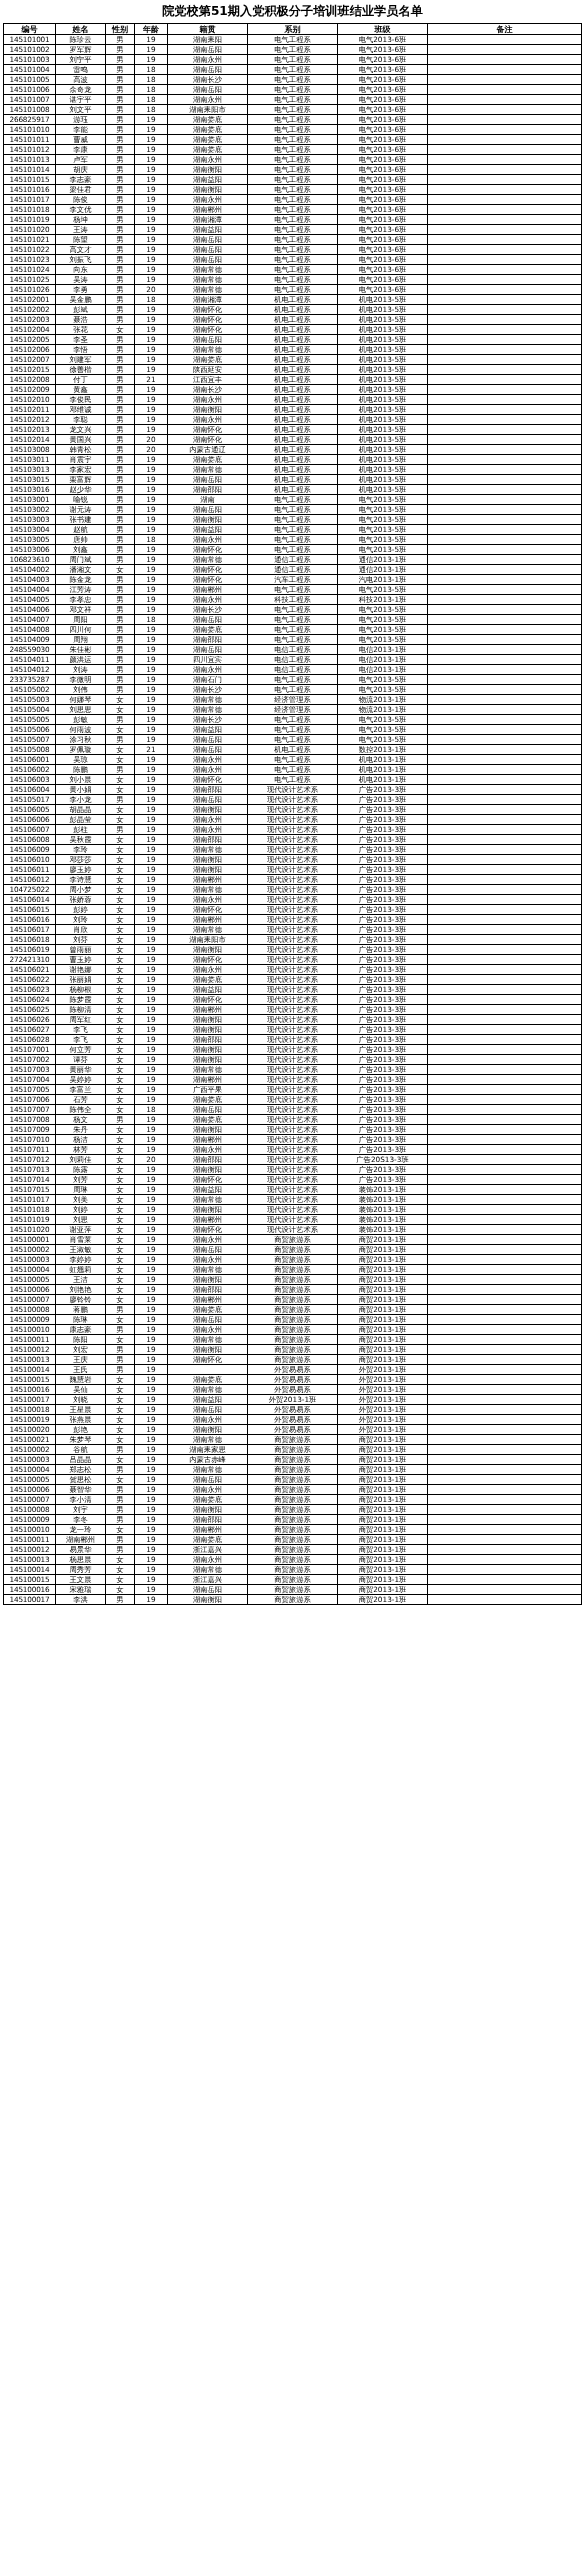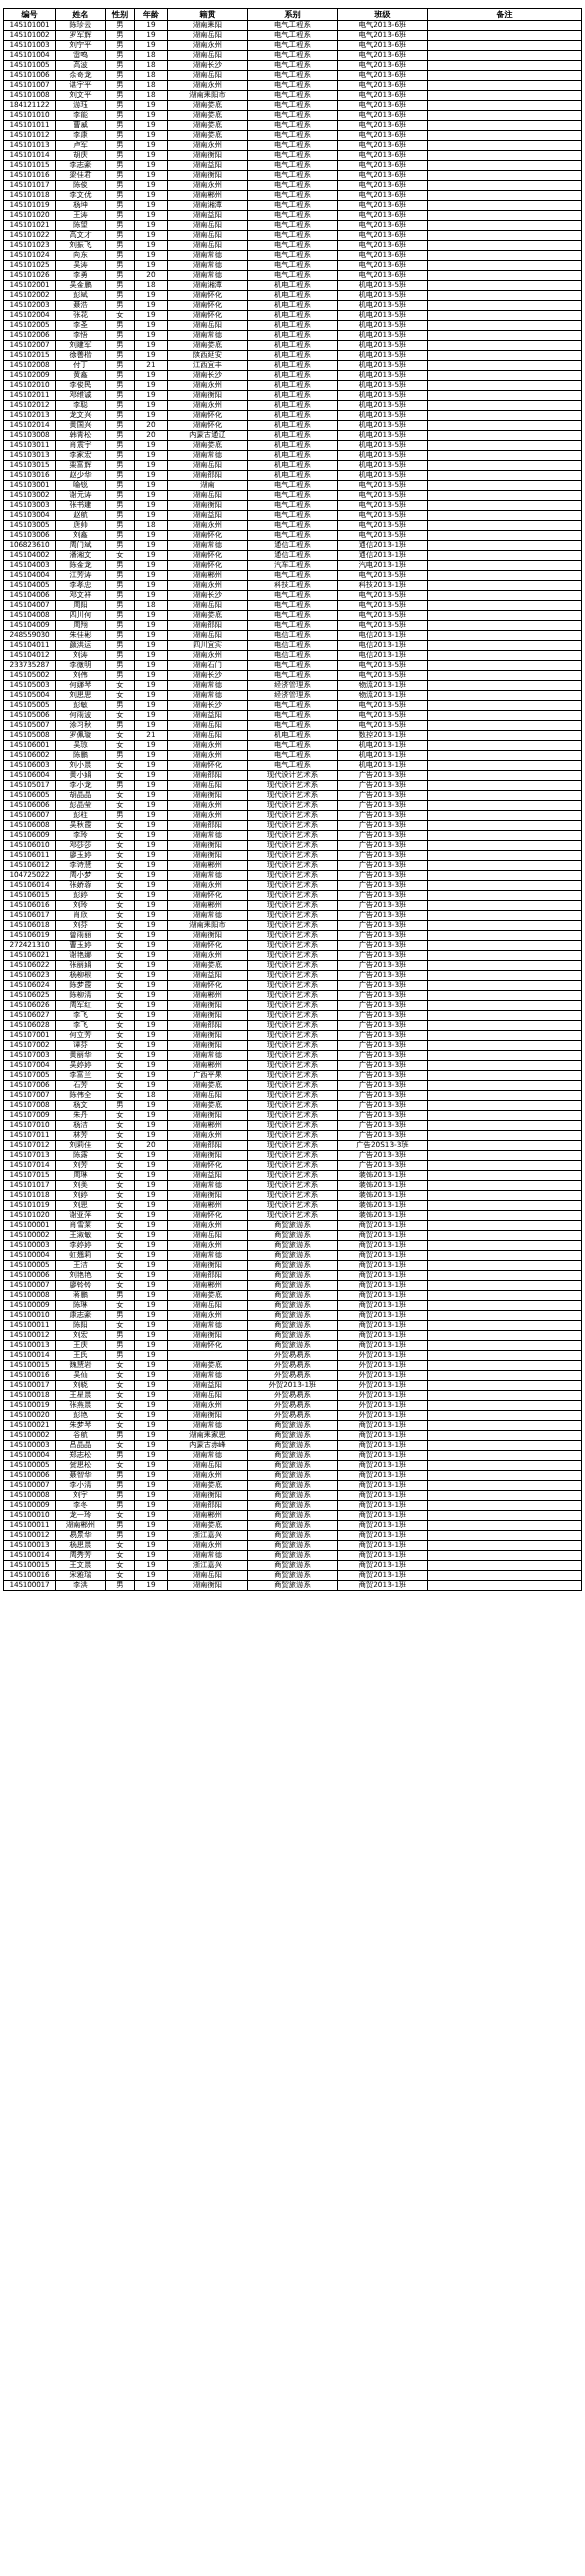--- a/index.html
+++ b/index.html
@@ -20,21 +20,21 @@
     text-align: center;
     font-size: 12.2px;
     font-weight: bold;
     padding: 3.3px 0 2.4px 0;
     letter-spacing: 0px;
     font-family: "DejaVu Sans", "Liberation Sans", sans-serif;
   }
   table.roster {
     border-collapse: collapse;
     width: 577px;
-    margin: 8px auto;
+    margin: 0 auto;
     table-layout: fixed;
   }
   table.roster th, table.roster td {
     border: 0.8px solid #000000;
     font-size: 7.3px;
     line-height: 8.1px;
     height: 9px;
     padding: 0;
     text-align: center;
     overflow: hidden;
@@ -53,20 +53,21 @@
   col.c-home  { width: 80px; }
   col.c-dept  { width: 90px; }
   col.c-class { width: 90px; }
   col.c-note  { width: 154px; }
   td.t-id { letter-spacing: -0.2px; }
 </style>
 </head>
 <body>
 
 <div id="page">
+  <div class="doc-title">院党校第51期入党积极分子培训班结业学员名单</div>
   <table class="roster">
     <colgroup>
       <col class="c-id">
         <col class="c-name">
         <col class="c-sex">
         <col class="c-age">
       <col class="c-home">
         <col class="c-dept">
         <col class="c-class">
         <col class="c-note">
@@ -158,21 +159,21 @@
           <td class="t-id">145101008</td>
           <td class="t-name">刘文平</td>
           <td class="t-sex">男</td>
           <td class="t-age">18</td>
           <td class="t-home">湖南耒阳市</td>
           <td class="t-dept">电气工程系</td>
           <td class="t-class">电气2013-6班</td>
           <td class="t-note"></td>
         </tr>
         <tr>
-          <td class="t-id">184121122</td>
+          <td class="t-id">266825917</td>
           <td class="t-name">游珏</td>
           <td class="t-sex">男</td>
           <td class="t-age">19</td>
           <td class="t-home">湖南娄底</td>
           <td class="t-dept">电气工程系</td>
           <td class="t-class">电气2013-6班</td>
           <td class="t-note"></td>
         </tr>
         <tr>
           <td class="t-id">145101010</td>

